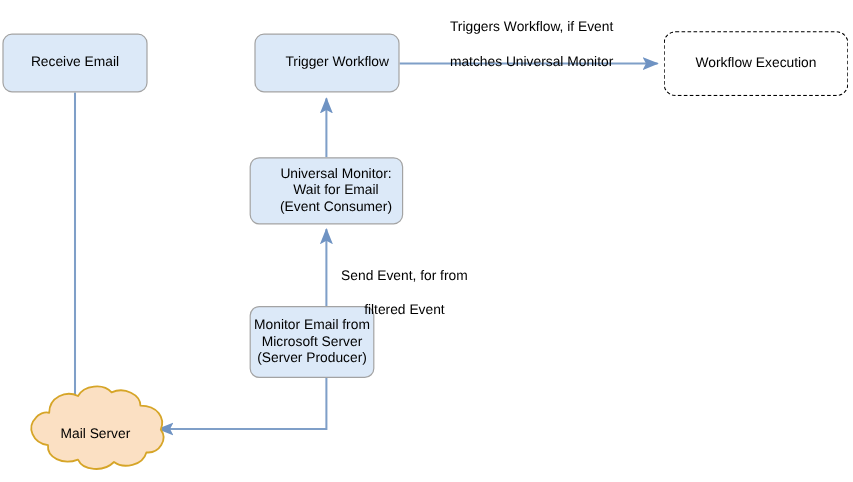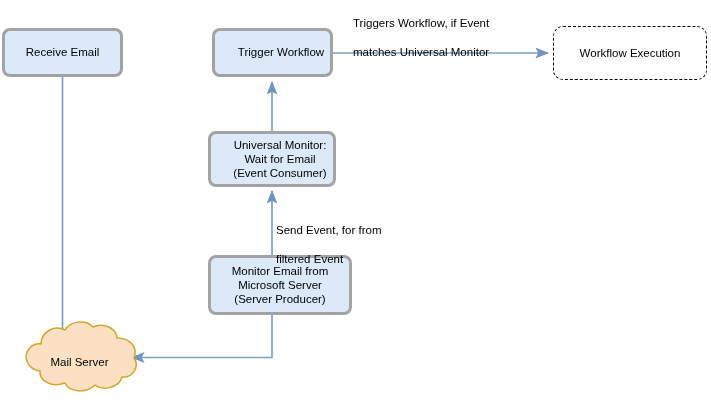--- a/index.html
+++ b/index.html
@@ -36,21 +36,21 @@
     display: flex;
     align-items: center;
     justify-content: center;
     text-align: center;
     line-height: 1.22;
     font-size: 11.5px;
     color: #000000;
   }
   .node-process {
     background: #dce9f8;
-    border: 3px solid #a3a3a3;
+    border: 1px solid #a3a3a3;
     border-radius: 8px;
   }
   .node-dashed {
     background: #ffffff;
     border: 1.4px dashed #000000;
     border-radius: 10px;
   }
   .node-cloud {
     background: transparent;
     border: none;
@@ -62,20 +62,21 @@
     width: 100%;
     height: 100%;
     display: flex;
     align-items: center;
     justify-content: center;
     font-size: 11.5px;
     z-index: 3;
   }
   .edge-label {
     position: absolute;
+    text-align: center;
     font-size: 11.5px;
     line-height: 1.25;
     color: #000000;
     background: transparent;
     white-space: pre-line;
   }
   .nline { display: block; }
 </style>
 </head>
 <body>
@@ -135,21 +136,21 @@
   <div class="node node-dashed" style="left:553px; top:26px; width:154px; height:54px;">
     <span class="nline">Workflow Execution</span>
   </div>
 
   <div class="node node-process" style="left:208px; top:131px; width:128px; height:56px; flex-direction:column;padding-left:16px;">
     <span class="nline">Universal Monitor:</span>
     <span class="nline">Wait for Email</span>
     <span class="nline">(Event Consumer)</span>
   </div>
 
-  <div class="node node-process" style="left:208px; top:255px; width:144px; height:60px; flex-direction:column;">
+  <div class="node node-process" style="left:208px; top:255px; width:104px; height:60px; flex-direction:column;">
     <span class="nline">Monitor Email from</span>
     <span class="nline">Microsoft Server</span>
     <span class="nline">(Server Producer)</span>
   </div>
 
   <div class="node node-cloud" style="left:16px; top:327px; width:127px; height:70px;">
     <span class="cloud-label">Mail Server</span>
   </div>
 
   <div class="edge-label" style="left:353px; top:2px; width:180px;">

